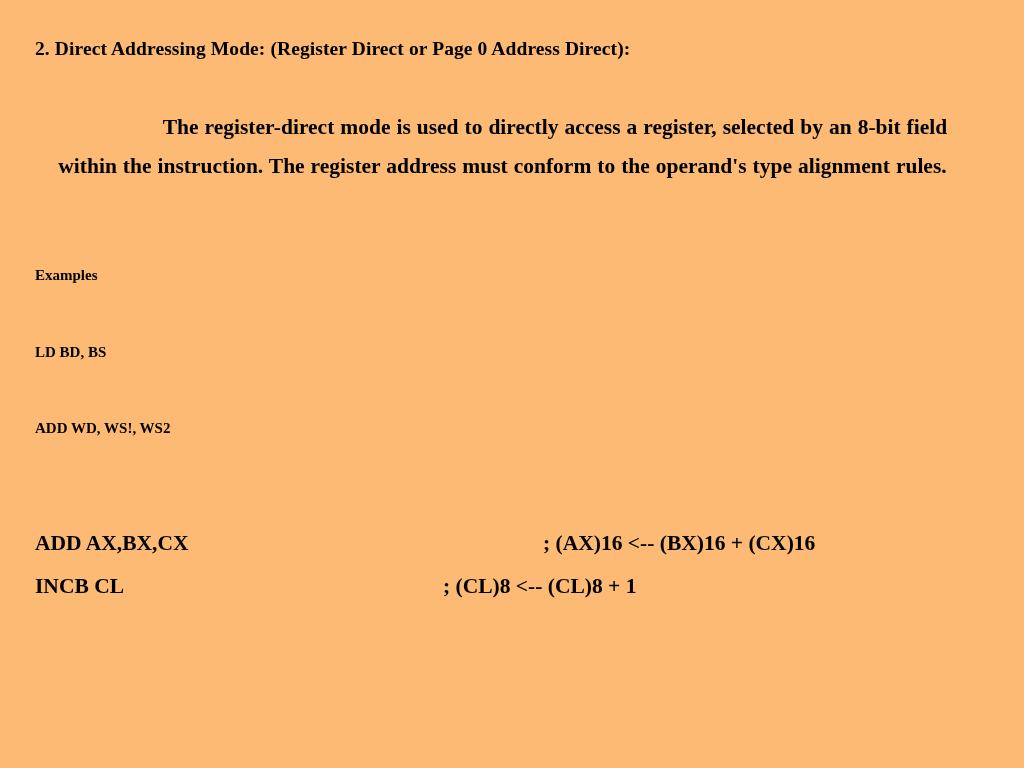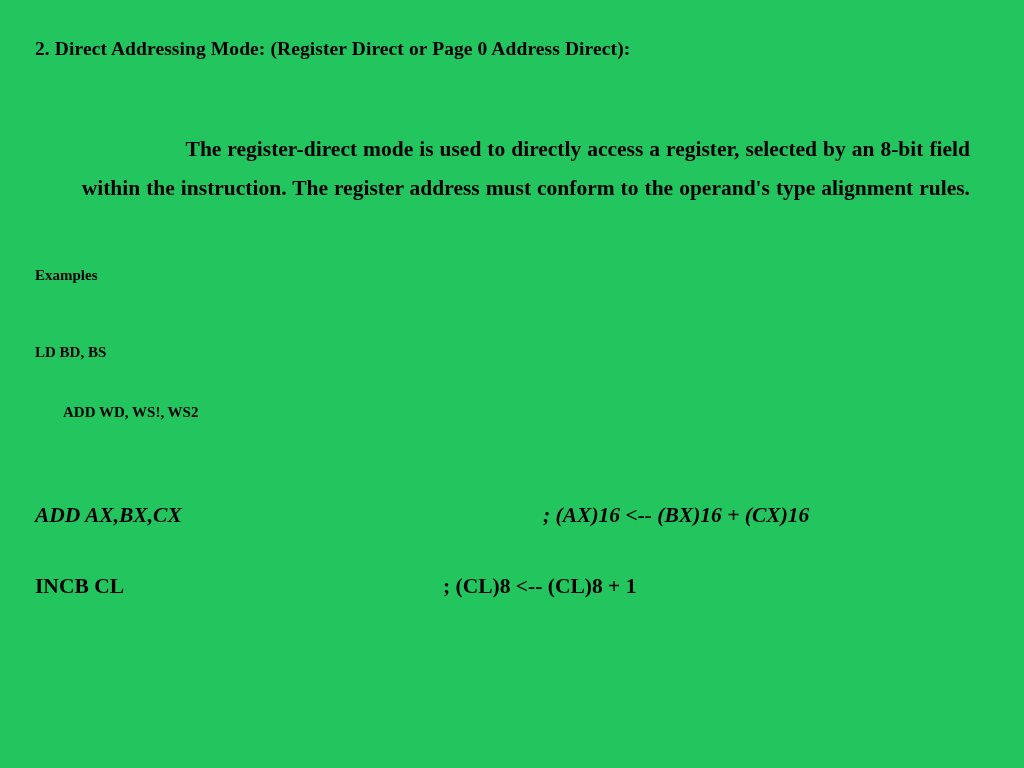--- a/index.html
+++ b/index.html
@@ -13,67 +13,67 @@
     height: 768px;
     overflow: hidden;
     font-family: "Liberation Serif", "DejaVu Serif", serif;
     color: #000000;
     -webkit-font-smoothing: antialiased;
   }
   .slide {
     position: relative;
     width: 1024px;
     height: 768px;
-    background: #22c55e;
+    background: #fdba74;
     box-sizing: border-box;
   }
   .heading {
     position: absolute;
     left: 35px;
     top: 36px;
     width: 940px;
     font-size: 19.5px;
     font-weight: bold;
     line-height: 26px;
     letter-spacing: 0.1px;
     white-space: nowrap;
   }
   .body-para {
     position: absolute;
     left: 35px;
-    top: 130px;
+    top: 108px;
     width: 935px;
     font-size: 21.5px;
     font-weight: bold;
     line-height: 39px;
     text-indent: 105px;
-    text-align: right;
+    text-align: center;
     word-spacing: 0.6px;
   }
   .label-line {
     position: absolute;
     left: 35px;
     font-size: 15px;
     font-weight: bold;
     line-height: 28px;
     white-space: nowrap;
   }
   .examples-line { top: 261px; }
   .code-line-1   { top: 330px; margin-top: 8px; }
-  .code-line-2   { top: 398px; margin-left: 28px; }
+  .code-line-2   { top: 414px; }
   .code-row {
     position: absolute;
     left: 35px;
     width: 950px;
     font-size: 21.5px;
     font-weight: bold;
     line-height: 28px;
     white-space: nowrap;
   }
-  .code-row-add { top: 501px; font-style: italic; }
+  .code-row-add { top: 529px; }
   .code-row-inc { top: 572px; }
   .code-row .mnemonic {
     display: inline-block;
     vertical-align: top;
   }
   .code-row-add .mnemonic { width: 508px; }
   .code-row-inc .mnemonic { width: 408px; }
   .code-row .comment {
     display: inline-block;
     vertical-align: top;

